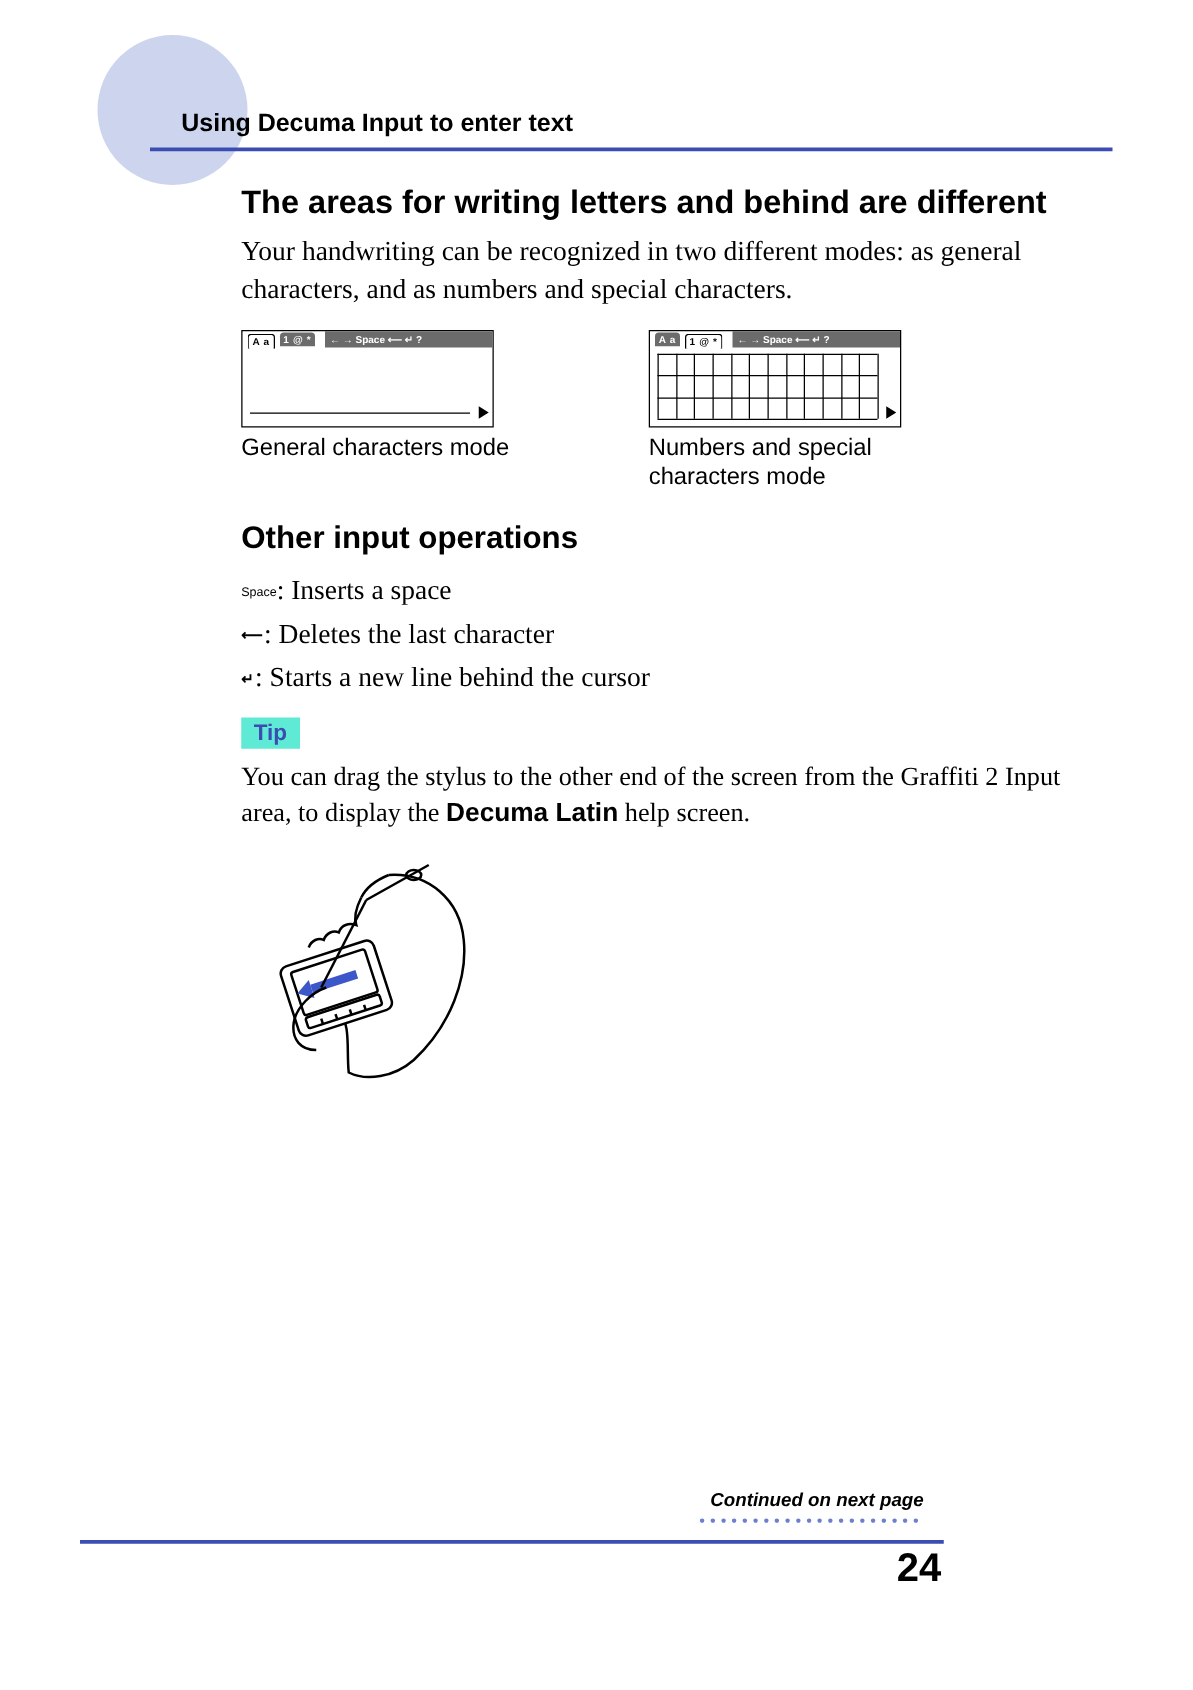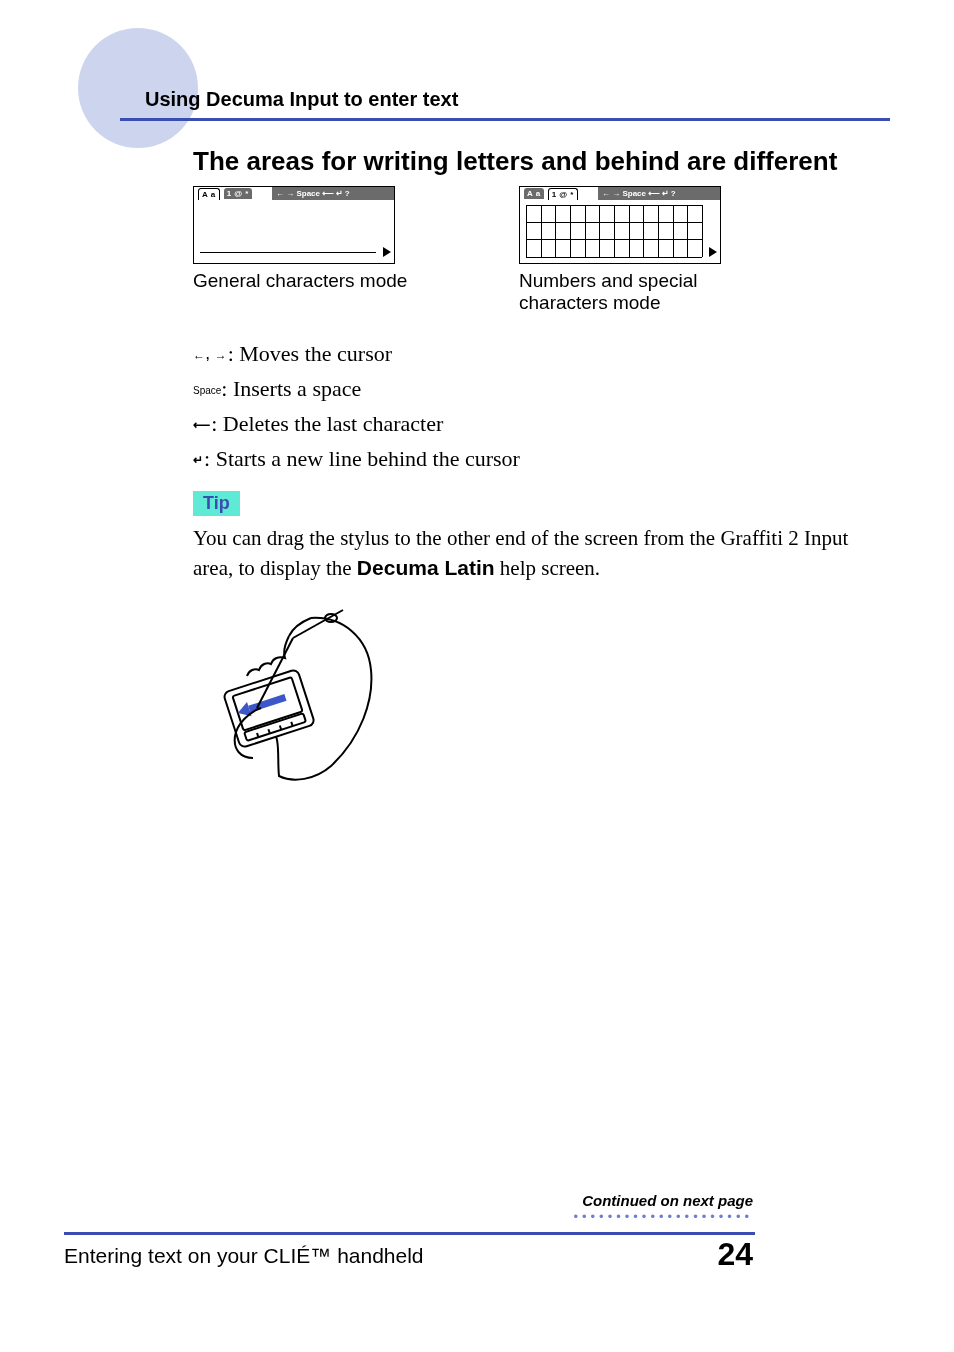--- a/index.html
+++ b/index.html
@@ -94,21 +94,21 @@
     border-top-right-radius: 3px;
     font-weight: bold;
     letter-spacing: .5px;
   }
   .tb-tab.active { background: #fff; border: 1px solid #000; border-bottom: none; position: relative; top: 1px; }
   .tb-tab.inactive { background: #6b6b6b; color: #fff; border-top-left-radius: 3px; border-top-right-radius: 3px; }
   .tb-right {
     display: flex;
     align-items: center;
     gap: 5px;
-    margin-left: 20px;
+    margin-left: 8px;
     font-size: 8px;
     font-weight: bold;
     flex: 1;
     background: #6b6b6b;
     color: #fff;
     height: 13px;
     padding: 0 4px;
     justify-content: space-between;
   }
   .tb-right span { white-space: nowrap; }
@@ -192,21 +192,21 @@
   }
   .tip-text {
     font-size: 21px;
     line-height: 1.4;
   }
   .illustration {
     margin-top: 24px;
   }
   .footer-continued {
     position: absolute;
-    right: 66px;
+    right: 80px;
     top: 1192px;
     text-align: right;
     font-family: Arial, sans-serif;
   }
   .footer-continued .cnt {
     font-style: italic;
     font-weight: bold;
     font-size: 15px;
     color: #000;
   }
@@ -244,20 +244,21 @@
 </head>
 <body>
 
 <div class="page">
   <div class="corner-circle"></div>
   <div class="header-row">Using Decuma Input to enter text</div>
   <div class="header-rule"></div>
 
   <div class="content">
     <p class="h2">The areas for writing letters and behind are different</p>
+    <p class="body">Your handwriting can be recognized in two different modes: as general characters, and as numbers and special characters.</p>
 
     <div class="modes-row">
 
       <div class="mode-col">
         <div class="mode-panel">
           <div class="mode-toolbar">
             <span class="tb-tab active">A a</span>
             <span class="tb-tab inactive">1 @ *</span>
             <span class="tb-right">
               <span>← → Space ⟵ ↵ ?</span>
@@ -298,25 +299,23 @@
             <div class="grid-col" style="left:83.3%"></div>
             <div class="grid-col" style="left:91.6%"></div>
             <div class="grid-col" style="left:100%"></div>
           </div>
           <div class="panel-arrow"></div>
         </div>
         <div class="mode-caption">Numbers and special characters mode</div>
       </div>
     </div>
 
+    <p class="h2b">Other input operations</p>
 
     <div class="ops">
-      <div class="ops-row">
-        <span class="sym">←, →</span><span>: Moves the cursor</span>
-      </div>
       <div class="ops-row">
         <span class="sym-space">Space</span><span>: Inserts a space</span>
       </div>
       <div class="ops-row">
         <span class="sym">⟵</span><span>: Deletes the last character</span>
       </div>
       <div class="ops-row">
         <span class="sym">↵</span><span>: Starts a new line behind the cursor</span>
       </div>
     </div>
@@ -358,15 +357,14 @@
       </svg>
     </div>
   </div>
 
   <div class="footer-continued">
     <div class="cnt">Continued on next page</div>
     <div class="dot-row">•••••••••••••••••••••</div>
   </div>
 
   <div class="footer-rule"></div>
-  <div class="footer-left">Entering text on your CLIÉ™ handheld</div>
   <div class="footer-page">24</div>
 </div>
 
 </body></html>

